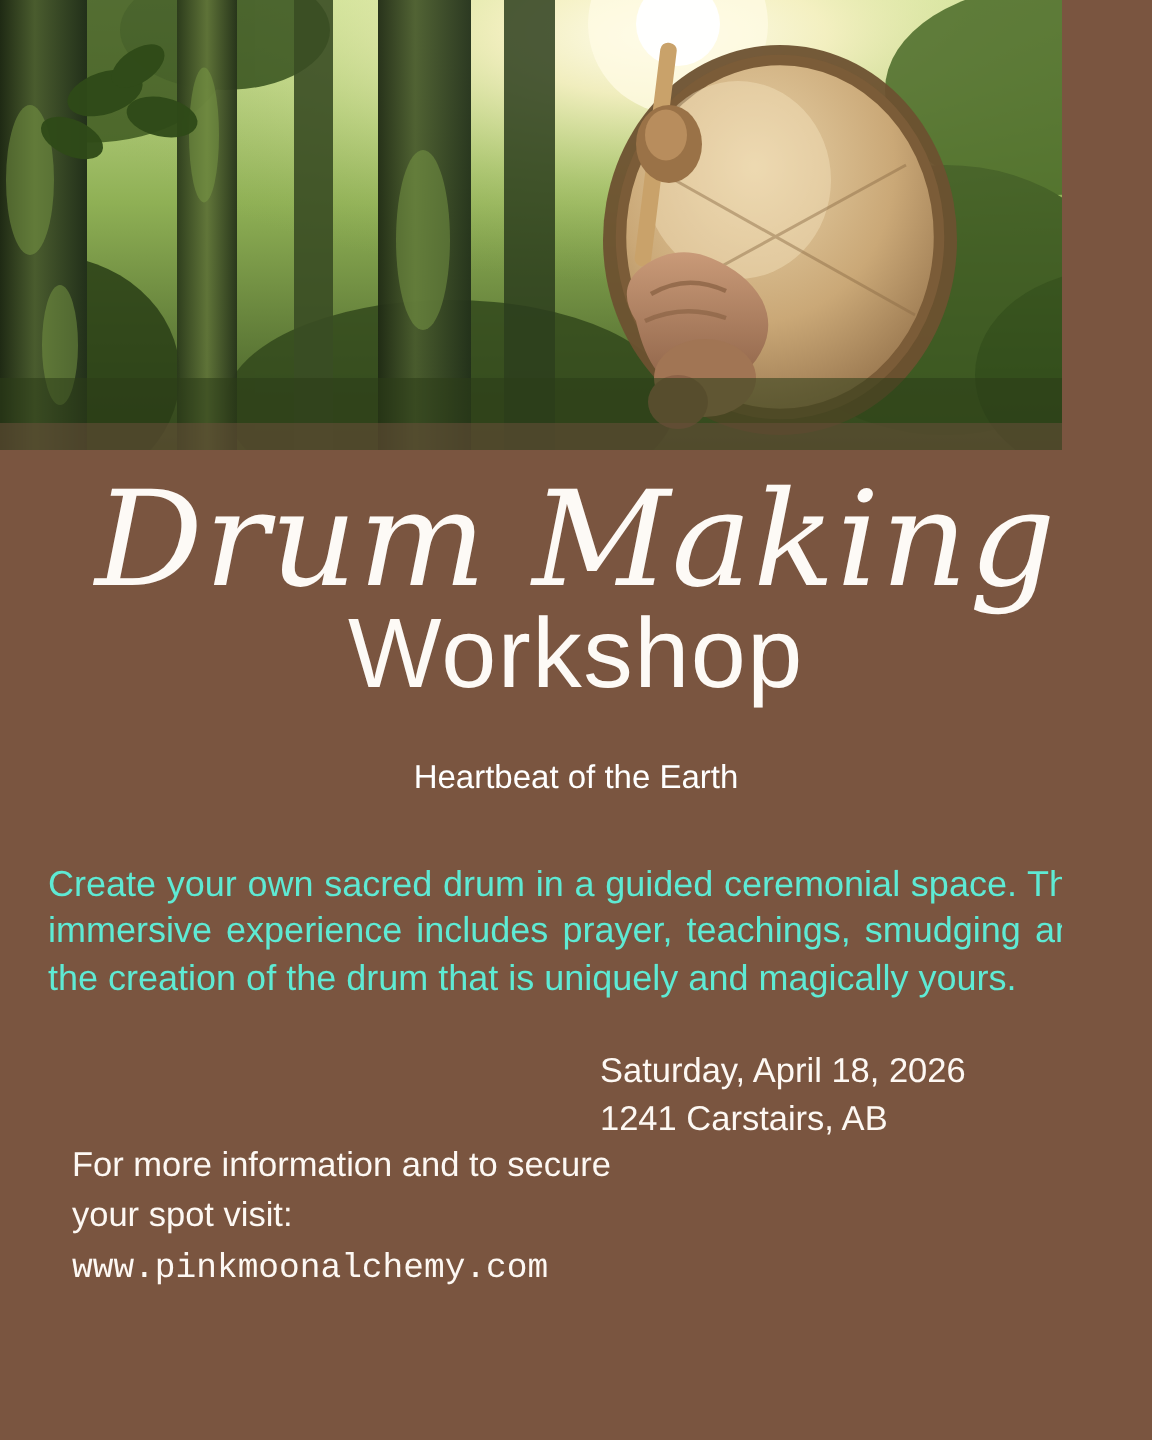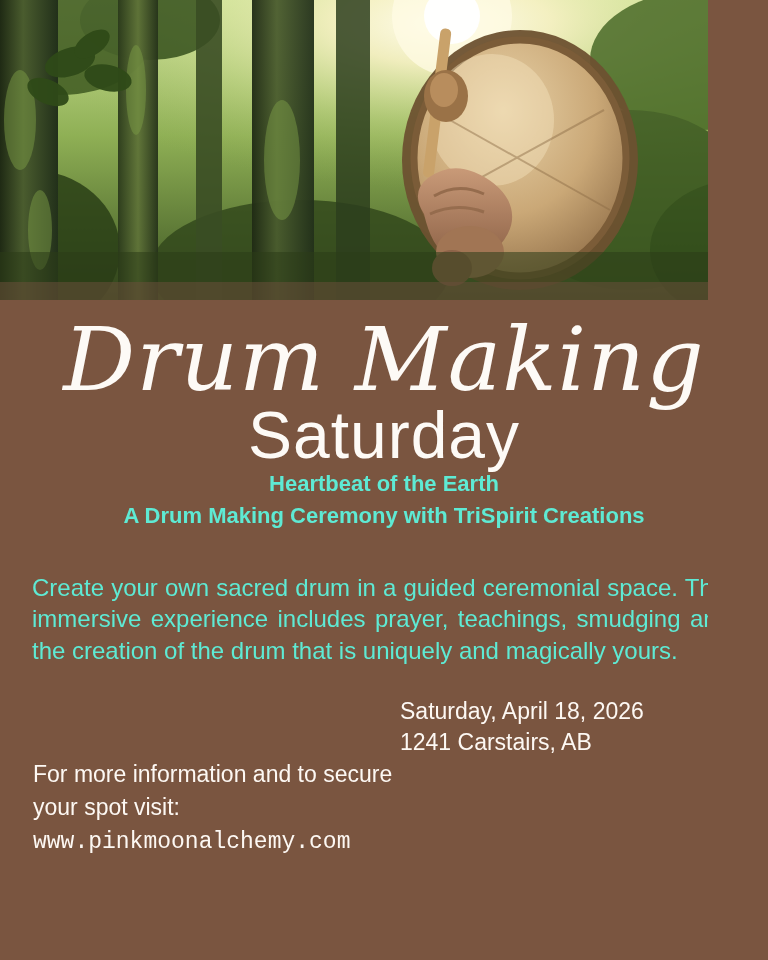--- a/index.html
+++ b/index.html
@@ -62,24 +62,24 @@
     font-weight: 400;
     font-size: 66px;
     line-height: 1.0;
     color: #fdfaf6;
     letter-spacing: 1px;
     margin-top: -4px;
   }
 
   .tagline {
     text-align: center;
-    color: #5eead4;
+    color: #ffffff;
     font-size: 22px;
     line-height: 1.45;
-    font-weight: bold;
+    margin-top: 34px;
   }
   .tagline .line2 { display: block; }
 
   .desc {
     color: #5eead4;
     font-size: 24px;
     line-height: 1.30;
     text-align: justify;
     margin-top: 40px;
     padding-right: 6px;
@@ -97,21 +97,21 @@
     top: 0;
     width: 330px;
     text-align: left;
     color: #fdf8f3;
     font-size: 23px;
     line-height: 1.38;
   }
 
   .contact {
     position: absolute;
-    left: 1px;
+    left: 16px;
     top: 62px;
     width: 390px;
     color: #fdf8f3;
     font-size: 23px;
     line-height: 1.45;
   }
 
   .contact .site { display: block; margin-top: 2px; font-family: Liberation Mono, monospace; }
 </style>
 </head>
@@ -219,25 +219,24 @@
 
       <rect x="0" y="252" width="768" height="48" fill="#2b3d18" opacity="0.55"></rect>
       <rect x="0" y="282" width="768" height="18" fill="#6a4f3b" opacity="0.55"></rect>
     </svg>
   </div>
 
   <div class="body-wrap">
 
     <div class="title-script">Drum Making</div>
 
-    <div class="title-sub">Saturday</div>
+    <div class="title-sub">Workshop</div>
 
     <div class="tagline">
       <span>Heartbeat of the Earth</span>
-      <span class="line2">A Drum Making Ceremony with TriSpirit Creations</span>
     </div>
 
     <div class="desc">Create your own sacred drum in a guided ceremonial space. This immersive experience includes prayer, teachings, smudging and the creation of the drum that is uniquely and magically yours.</div>
 
     <div class="lower">
 
       <div class="details">
         <div>Saturday, April 18, 2026</div>
         <div>1241 Carstairs, AB</div>
       </div>

